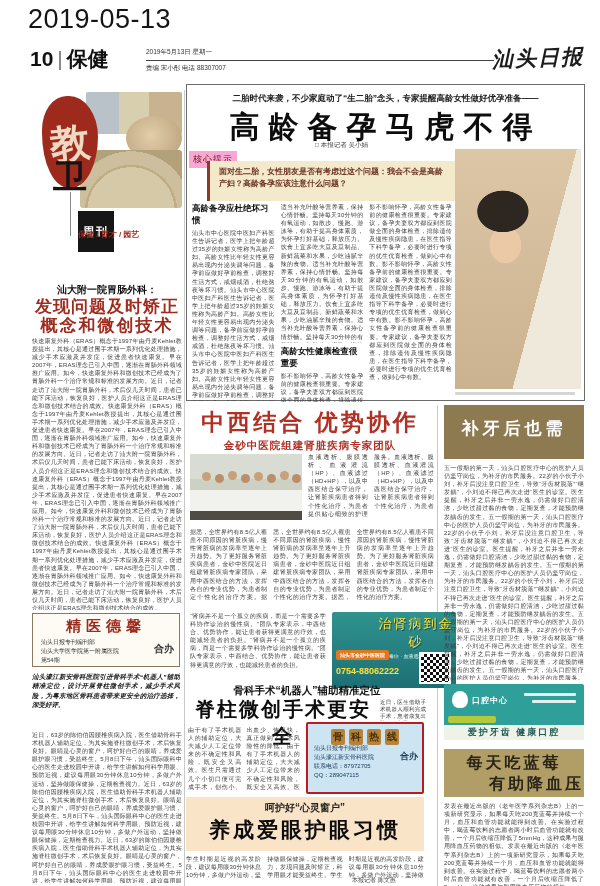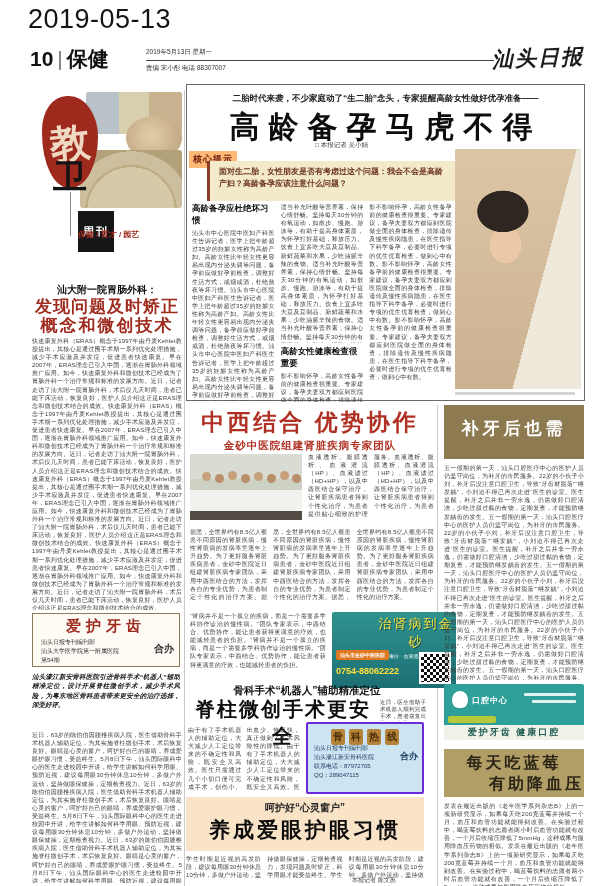--- a/index.html
+++ b/index.html
@@ -55,38 +55,38 @@
   <div class="abs" style="left:70px;top:192px;width:1px;height:44px;background:#8a8a8a;"></div>
   <div class="abs" style="left:78px;top:211px;background:#161616;color:#fff;font-size:11px;font-weight:bold;padding:13px 5px;letter-spacing:2px;">周刊</div>
   <div class="abs" style="left:78px;top:229px;font-size:8px;color:#9e2b1e;font-weight:bold;">保健 / 育才 / 园艺</div>
 
   <div class="abs ctr" style="left:32px;top:283px;width:150px;font-size:10px;font-weight:bold;color:#111;">汕大附一院胃肠外科：</div>
   <div class="abs ctr red" style="left:32px;top:295px;width:150px;font-size:17px;font-weight:900;letter-spacing:1px;">发现问题及时矫正</div>
   <div class="abs ctr red" style="left:32px;top:314px;width:150px;font-size:17px;font-weight:900;letter-spacing:2px;">概念和微创技术</div>
   <div class="abs jt t6" style="left:32px;top:337px;width:150px;height:273px;">快速康复外科（ERAS）概念于1997年由丹麦Kehlet教授提出，其核心是通过围手术期一系列优化处理措施，减少手术应激及并发症，促进患者快速康复。早在2007年，ERAS理念已引入中国，逐渐在胃肠外科领域推广应用。如今，快速康复外科和微创技术已经成为了胃肠外科一个治疗常规和标准的发展方向。近日，记者走访了汕大附一院胃肠外科，术后仅几天时间，患者已能下床活动，恢复良好，医护人员介绍这正是ERAS理念和微创技术结合的成效。快速康复外科（ERAS）概念于1997年由丹麦Kehlet教授提出，其核心是通过围手术期一系列优化处理措施，减少手术应激及并发症，促进患者快速康复。早在2007年，ERAS理念已引入中国，逐渐在胃肠外科领域推广应用。如今，快速康复外科和微创技术已经成为了胃肠外科一个治疗常规和标准的发展方向。近日，记者走访了汕大附一院胃肠外科，术后仅几天时间，患者已能下床活动，恢复良好，医护人员介绍这正是ERAS理念和微创技术结合的成效。快速康复外科（ERAS）概念于1997年由丹麦Kehlet教授提出，其核心是通过围手术期一系列优化处理措施，减少手术应激及并发症，促进患者快速康复。早在2007年，ERAS理念已引入中国，逐渐在胃肠外科领域推广应用。如今，快速康复外科和微创技术已经成为了胃肠外科一个治疗常规和标准的发展方向。近日，记者走访了汕大附一院胃肠外科，术后仅几天时间，患者已能下床活动，恢复良好，医护人员介绍这正是ERAS理念和微创技术结合的成效。快速康复外科（ERAS）概念于1997年由丹麦Kehlet教授提出，其核心是通过围手术期一系列优化处理措施，减少手术应激及并发症，促进患者快速康复。早在2007年，ERAS理念已引入中国，逐渐在胃肠外科领域推广应用。如今，快速康复外科和微创技术已经成为了胃肠外科一个治疗常规和标准的发展方向。近日，记者走访了汕大附一院胃肠外科，术后仅几天时间，患者已能下床活动，恢复良好，医护人员介绍这正是ERAS理念和微创技术结合的成效。</div>
 
   <div class="abs" style="left:32px;top:613px;width:146px;height:52px;border:1px solid #8a7a5a;background:#fdfbf4;">
-    <div class="ctr red" style="font-size:15px;font-weight:900;letter-spacing:5px;margin-top:3px;">爱护牙齿</div>
+    <div class="ctr red" style="font-size:15px;font-weight:900;letter-spacing:5px;margin-top:3px;">精医德馨</div>
     <div style="position:absolute;left:8px;top:24px;font-size:6px;color:#333;line-height:1.5;">
       <div>汕头日报专刊编刊部</div>
       <div>汕头大学医学院第一附属医院</div>
       <div>第54期</div>
     </div>
     <div style="position:absolute;right:5px;top:28px;font-size:10px;font-weight:bold;color:#333;">合办</div>
   </div>
 
   <div class="abs jt serif" style="left:32px;top:672px;width:148px;height:54px;font-size:6.5px;line-height:1.45;font-style:italic;font-weight:bold;color:#222;">汕头濠江新安骨科医院引进骨科手术“机器人”辅助精准定位，设计开展脊柱微创手术，减少手术风险，为粤东地区骨科患者带来更安全的治疗选择，深受好评。</div>
 
   <div class="abs jt t6" style="left:32px;top:731px;width:150px;height:152px;">近日，63岁的陈伯伯因腰椎疾病入院，医生借助骨科手术机器人辅助定位，为其实施脊柱微创手术，术后恢复良好。眼睛是心灵的窗户，呵护好自己的眼睛，养成爱眼护眼习惯，受益终生。5月8日下午，汕头国际眼科中心的医生走进校园中开讲，给学生讲解如何科学用眼、预防近视，建议每用眼30分钟休息10分钟，多做户外运动，坚持做眼保健操，定期检查视力。近日，63岁的陈伯伯因腰椎疾病入院，医生借助骨科手术机器人辅助定位，为其实施脊柱微创手术，术后恢复良好。眼睛是心灵的窗户，呵护好自己的眼睛，养成爱眼护眼习惯，受益终生。5月8日下午，汕头国际眼科中心的医生走进校园中开讲，给学生讲解如何科学用眼、预防近视，建议每用眼30分钟休息10分钟，多做户外运动，坚持做眼保健操，定期检查视力。近日，63岁的陈伯伯因腰椎疾病入院，医生借助骨科手术机器人辅助定位，为其实施脊柱微创手术，术后恢复良好。眼睛是心灵的窗户，呵护好自己的眼睛，养成爱眼护眼习惯，受益终生。5月8日下午，汕头国际眼科中心的医生走进校园中开讲，给学生讲解如何科学用眼、预防近视，建议每用眼30分钟休息10分钟，多做户外运动，坚持做眼保健操，定期检查视力。</div>
 
   <div class="abs boxmain" style="left:186px;top:84px;width:397px;height:315px;">
     <div class="ctr" style="margin-top:8px;font-size:8.5px;font-weight:bold;color:#222;">二胎时代来袭，不少家庭动了“生二胎”念头，专家提醒高龄女性做好优孕准备——</div>
     <div class="ctr" style="margin-top:2px;font-size:30px;font-weight:900;letter-spacing:9px;color:#0d0d0d;">高龄备孕马虎不得</div>
     <div style="position:absolute;left:128px;top:56px;font-size:6.5px;color:#444;">□ 本报记者 吴小娟</div>
-    <div style="position:absolute;left:2px;top:66px;background:#fdba74;color:#6e170c;font-size:9px;font-weight:700;padding:2px 4px;letter-spacing:1px;">核心提示</div>
+    <div style="position:absolute;left:2px;top:66px;background:#f9a8d4;color:#6e170c;font-size:9px;font-weight:400;padding:2px 4px;letter-spacing:1px;">核心提示</div>
     <div style="position:absolute;left:20px;top:76px;width:228px;height:30px;background:#f3e9cb;border-left:3px solid #8a3b2b;padding:5px 9px;font-size:8px;font-weight:bold;color:#6b3322;line-height:1.55;">面对生二胎，女性朋友是否有考虑过这个问题：我会不会是高龄产妇？高龄备孕应该注意什么问题？</div>
 
     <div class="abs photo-baby" style="left:268px;top:64px;width:126px;height:240px;"></div>
     <div class="abs whitebar" style="left:268px;top:307px;width:120px;background:#d5d5d5;"></div>
 
     <div class="abs" style="left:5px;top:118px;width:260px;height:190px;display:flex;gap:6px;">
       <div style="width:83px;">
         <div style="font-size:8.5px;font-weight:900;color:#111;margin-bottom:2px;">高龄备孕应杜绝坏习惯</div>
         <div class="jt t6" style="height:172px;">汕头市中心医院中医妇产科医生告诉记者，医学上把年龄超过35岁的妊娠女性称为高龄产妇。高龄女性比年轻女性更容易出现内分泌失调等问题，备孕前应做好孕前检查，调整好生活方式，戒烟戒酒，杜绝熬夜等坏习惯。汕头市中心医院中医妇产科医生告诉记者，医学上把年龄超过35岁的妊娠女性称为高龄产妇。高龄女性比年轻女性更容易出现内分泌失调等问题，备孕前应做好孕前检查，调整好生活方式，戒烟戒酒，杜绝熬夜等坏习惯。汕头市中心医院中医妇产科医生告诉记者，医学上把年龄超过35岁的妊娠女性称为高龄产妇。高龄女性比年轻女性更容易出现内分泌失调等问题，备孕前应做好孕前检查，调整好生活方式，戒烟戒酒，杜绝熬夜等坏习惯。</div>
       </div>
@@ -139,21 +139,21 @@
     <div class="ctr" style="margin-top:4px;font-size:16px;font-weight:900;letter-spacing:3px;color:#2b2517;">每天吃蓝莓</div>
     <div class="ctr" style="font-size:16px;font-weight:900;letter-spacing:3px;color:#2b2517;text-align:right;">有助降血压</div>
   </div>
   <div class="abs jt t6" style="left:444px;top:802px;width:140px;height:84px;">发表在最近出版的《老年医学系列杂志B》上的一项新研究显示，如果每天吃200克蓝莓并持续一个月，血压和血管功能就能得到改善。在实验过程中，喝蓝莓饮料的志愿者两小时后血管功能就有改善，一个月后收缩压降低了5mmHg，这种成果与服用降血压药物的相似。发表在最近出版的《老年医学系列杂志B》上的一项新研究显示，如果每天吃200克蓝莓并持续一个月，血压和血管功能就能得到改善。在实验过程中，喝蓝莓饮料的志愿者两小时后血管功能就有改善，一个月后收缩压降低了5mmHg，这种成果与服用降血压药物的相似。</div>
 
   <div class="abs ctr" style="left:188px;top:684px;width:238px;font-size:10.5px;font-weight:900;color:#111;">骨科手术“机器人”辅助精准定位</div>
   <div class="abs" style="left:188px;top:696px;width:190px;font-size:20px;font-weight:900;letter-spacing:2px;color:#0d0d0d;text-align:center;">脊柱微创手术更安全</div>
   <div class="abs jt t55" style="left:380px;top:699px;width:46px;height:22px;color:#3c3c3c;">近日，医生借助手术机器人顺利完成手术，患者康复出院。（本报）</div>
   <div class="abs jt t6" style="left:188px;top:726px;width:112px;height:68px;column-count:2;column-gap:5px;">由于有了手术机器人的辅助定位，大大减少人工定位带来的不确定性和风险，既安全又高效。医生只需通过几个小切口便可完成手术，创伤小、出血少、恢复快，真正做到了手术风险性的降低。由于有了手术机器人的辅助定位，大大减少人工定位带来的不确定性和风险，既安全又高效。医生只需通过几个小切口便可完成手术，创伤小、出血少、恢复快，真正做到了手术风险性的降低。</div>
 
-  <div class="abs" style="left:306px;top:722px;width:114px;height:68px;background:#cde4f2;border:2px solid #6d28d9;border-radius:2px;">
+  <div class="abs" style="left:306px;top:722px;width:114px;height:68px;background:#cde4f2;border:2px solid #b91c1c;border-radius:2px;">
     <div class="ctr" style="margin-top:2px;"><span class="sealchar">骨</span><span class="sealchar">科</span><span class="sealchar">热</span><span class="sealchar">线</span></div>
     <div style="position:absolute;left:6px;top:20px;font-size:6px;color:#17395c;line-height:1.5;">
       <div>汕头日报专刊编刊部</div>
       <div>汕头濠江新安骨科医院</div>
       <div>联系电话：87972705</div>
       <div>QQ：289047115</div>
     </div>
     <div style="position:absolute;right:4px;top:26px;font-size:9px;font-weight:bold;color:#17395c;">合办</div>
   </div>
 

